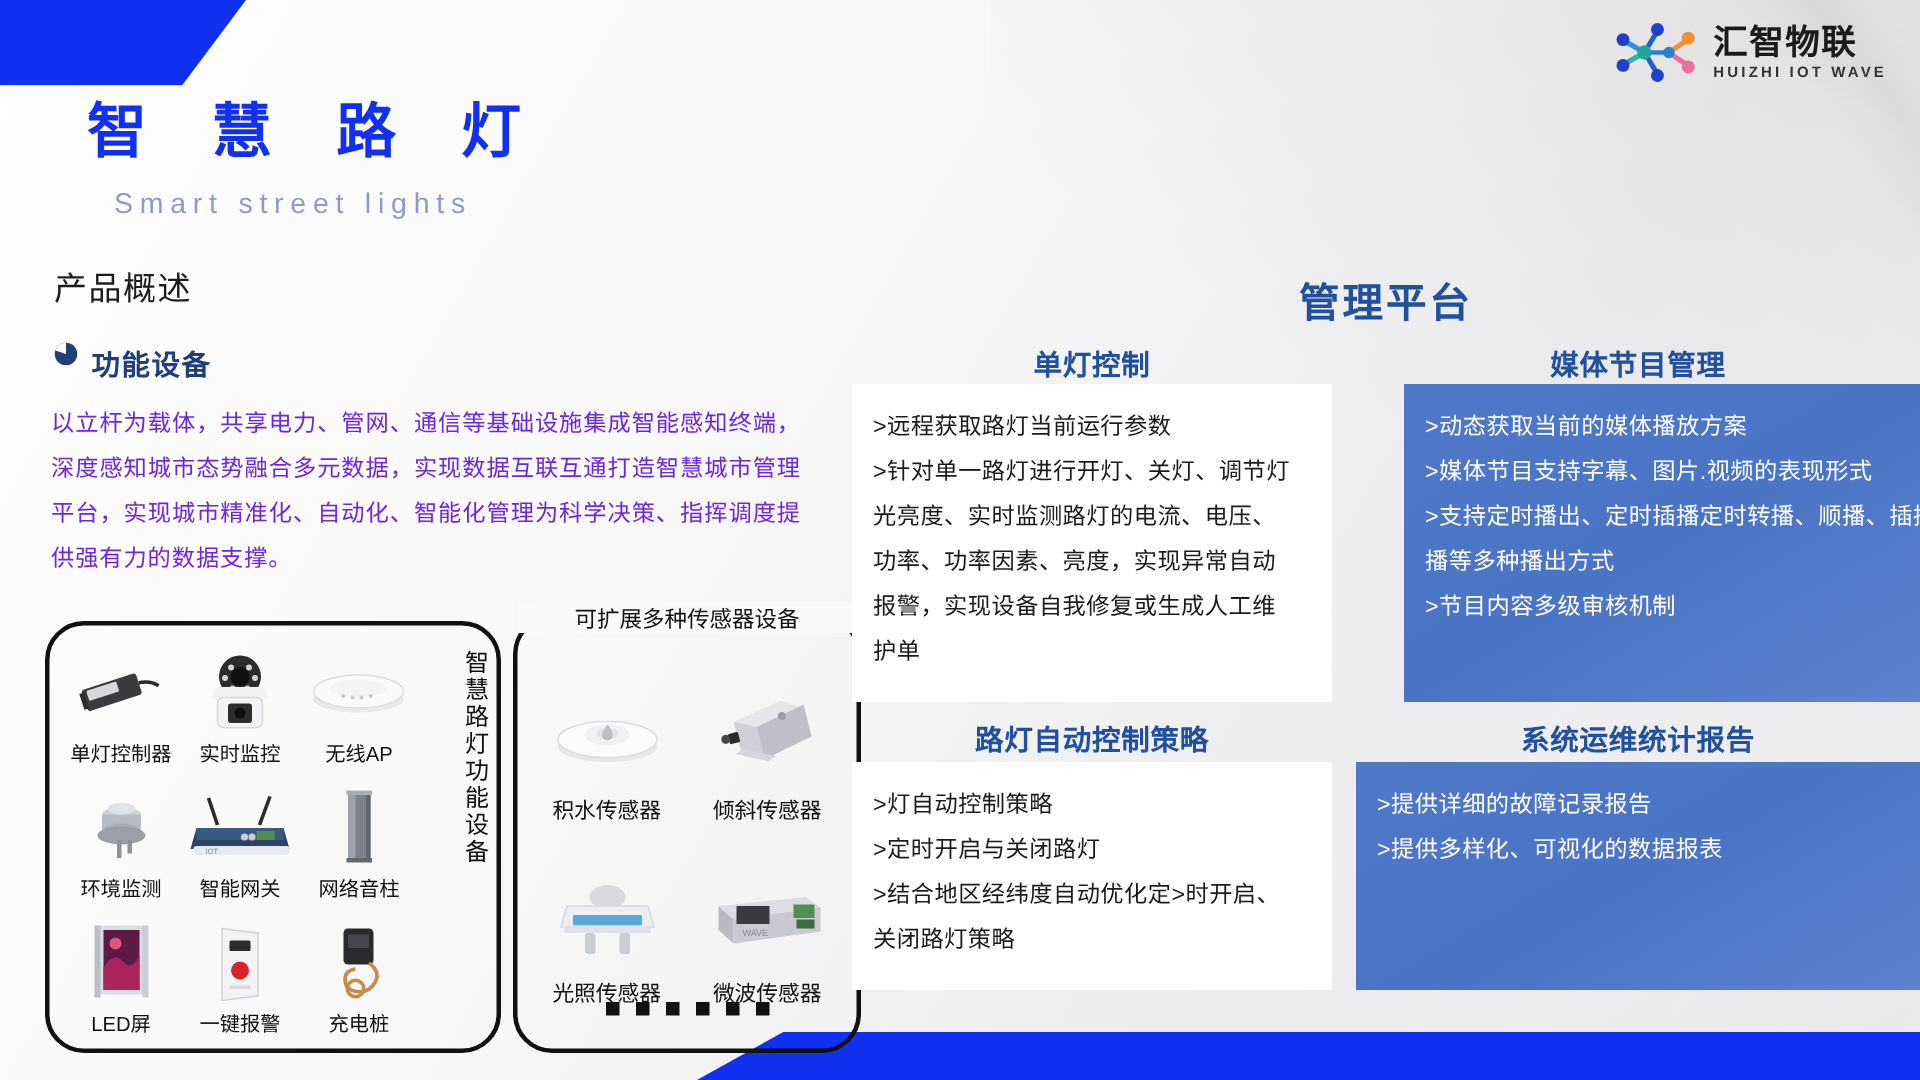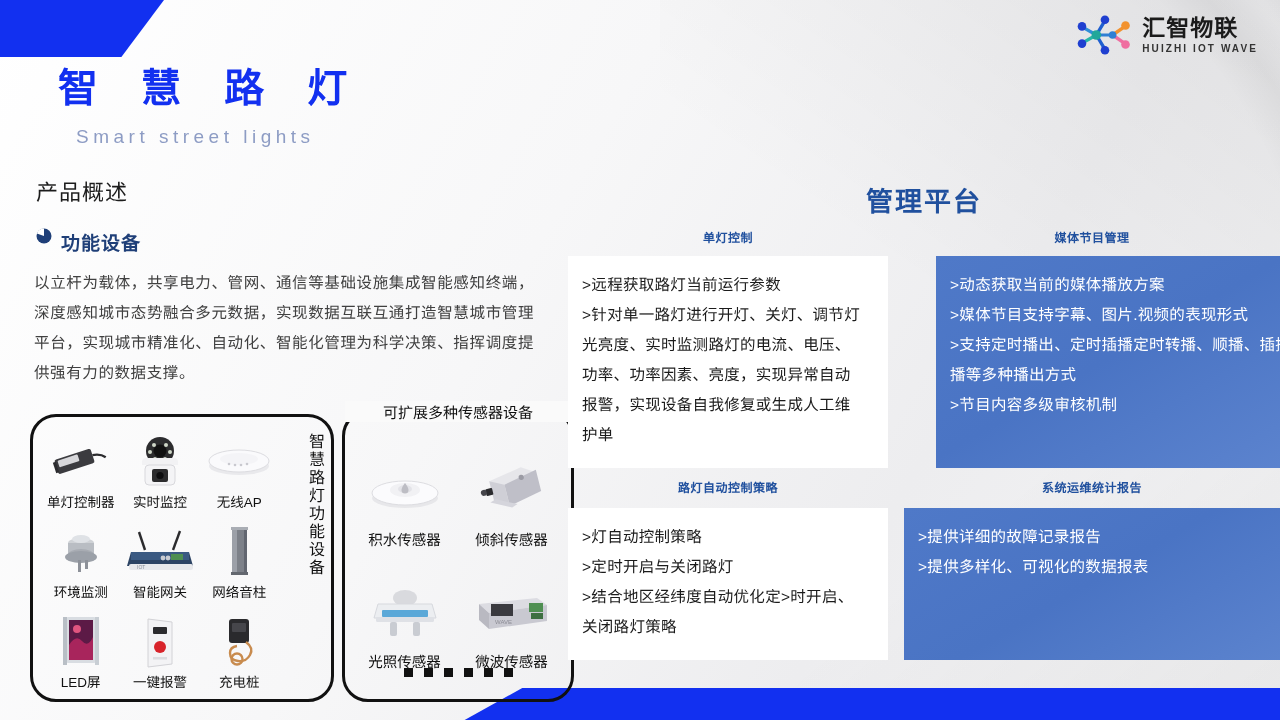--- a/index.html
+++ b/index.html
@@ -50,21 +50,21 @@
   .logo-text{display:flex;flex-direction:column;line-height:1;}
   .logo-zh{font-size:23px;font-weight:bold;color:#1b1b1b;letter-spacing:1px;}
   .logo-en{font-size:10px;color:#333;letter-spacing:2.1px;margin-top:4px;font-weight:bold;}
 
   
   .sec-title{position:absolute;left:36px;top:174px;font-size:22px;color:#1c1c1c;letter-spacing:1px;}
   .sub-head{position:absolute;left:36px;top:228px;display:flex;gap:9px;}
   .sub-head .dot{width:16px;height:16px;flex:0 0 auto;}
   .sub-head .lbl{font-size:19px;font-weight:bold;color:#1f3f78;letter-spacing:1px;}
   .body-copy{position:absolute;left:34px;top:268px;width:500px;font-size:15.5px;
-    line-height:30px;color:#404040;letter-spacing:0.6px;text-align:justify;}
+    line-height:30px;color:#6d28d9;letter-spacing:0.6px;text-align:justify;}
 
   
   .devbox{position:absolute;border:3px solid #111;border-radius:26px;background:transparent;}
   #box-devices{left:30px;top:414px;width:298px;height:282px;}
   #box-sensors{left:342px;top:410px;width:226px;height:286px;}
 
   .dev-grid{position:absolute;left:8px;top:6px;width:238px;display:grid;
     grid-template-columns:repeat(3,1fr);row-gap:2px;}
   .dev-cell{display:flex;flex-direction:column;align-items:center;justify-content:flex-end;height:88px;}
   .dev-img{height:54px;display:flex;align-items:center;justify-content:center;}
@@ -79,21 +79,21 @@
   .sen-cell{display:flex;flex-direction:column;align-items:center;justify-content:flex-end;height:118px;}
   .sen-img{height:72px;display:flex;align-items:center;justify-content:center;}
   .sen-lbl{font-size:14.5px;color:#111;margin-top:2px;white-space:nowrap;}
   .sq-row{position:absolute;left:0;bottom:22px;width:226px;display:flex;
     justify-content:center;gap:11px;}
   .sq{width:9px;height:9px;background:#111;}
 
   
   .plat-title{position:absolute;left:568px;top:180px;width:712px;text-align:center;
     font-size:27px;font-weight:bold;color:#20509e;letter-spacing:2px;}
-  .card-title{position:absolute;font-size:12px;font-weight:bold;color:#20509e;
+  .card-title{position:absolute;font-size:19px;font-weight:bold;color:#20509e;
     text-align:center;letter-spacing:0.5px;}
   .card{position:absolute;padding:14px 23px 10px 14px;box-sizing:border-box;}
   .card.white{background:#ffffff;}
   .card.blue{background:linear-gradient(150deg,#4f79c8 0%,#4a74c4 45%,#5f86d0 100%);}
   .card p{margin:0 0 0 0;font-size:15.5px;line-height:30px;letter-spacing:0.3px;}
   .card.white p{color:#1b1b1b;}
   .card.blue p{color:#ffffff;}
 
   #t-single{left:568px;top:228px;width:320px;}
   #c-single{left:568px;top:256px;width:320px;height:212px;}

